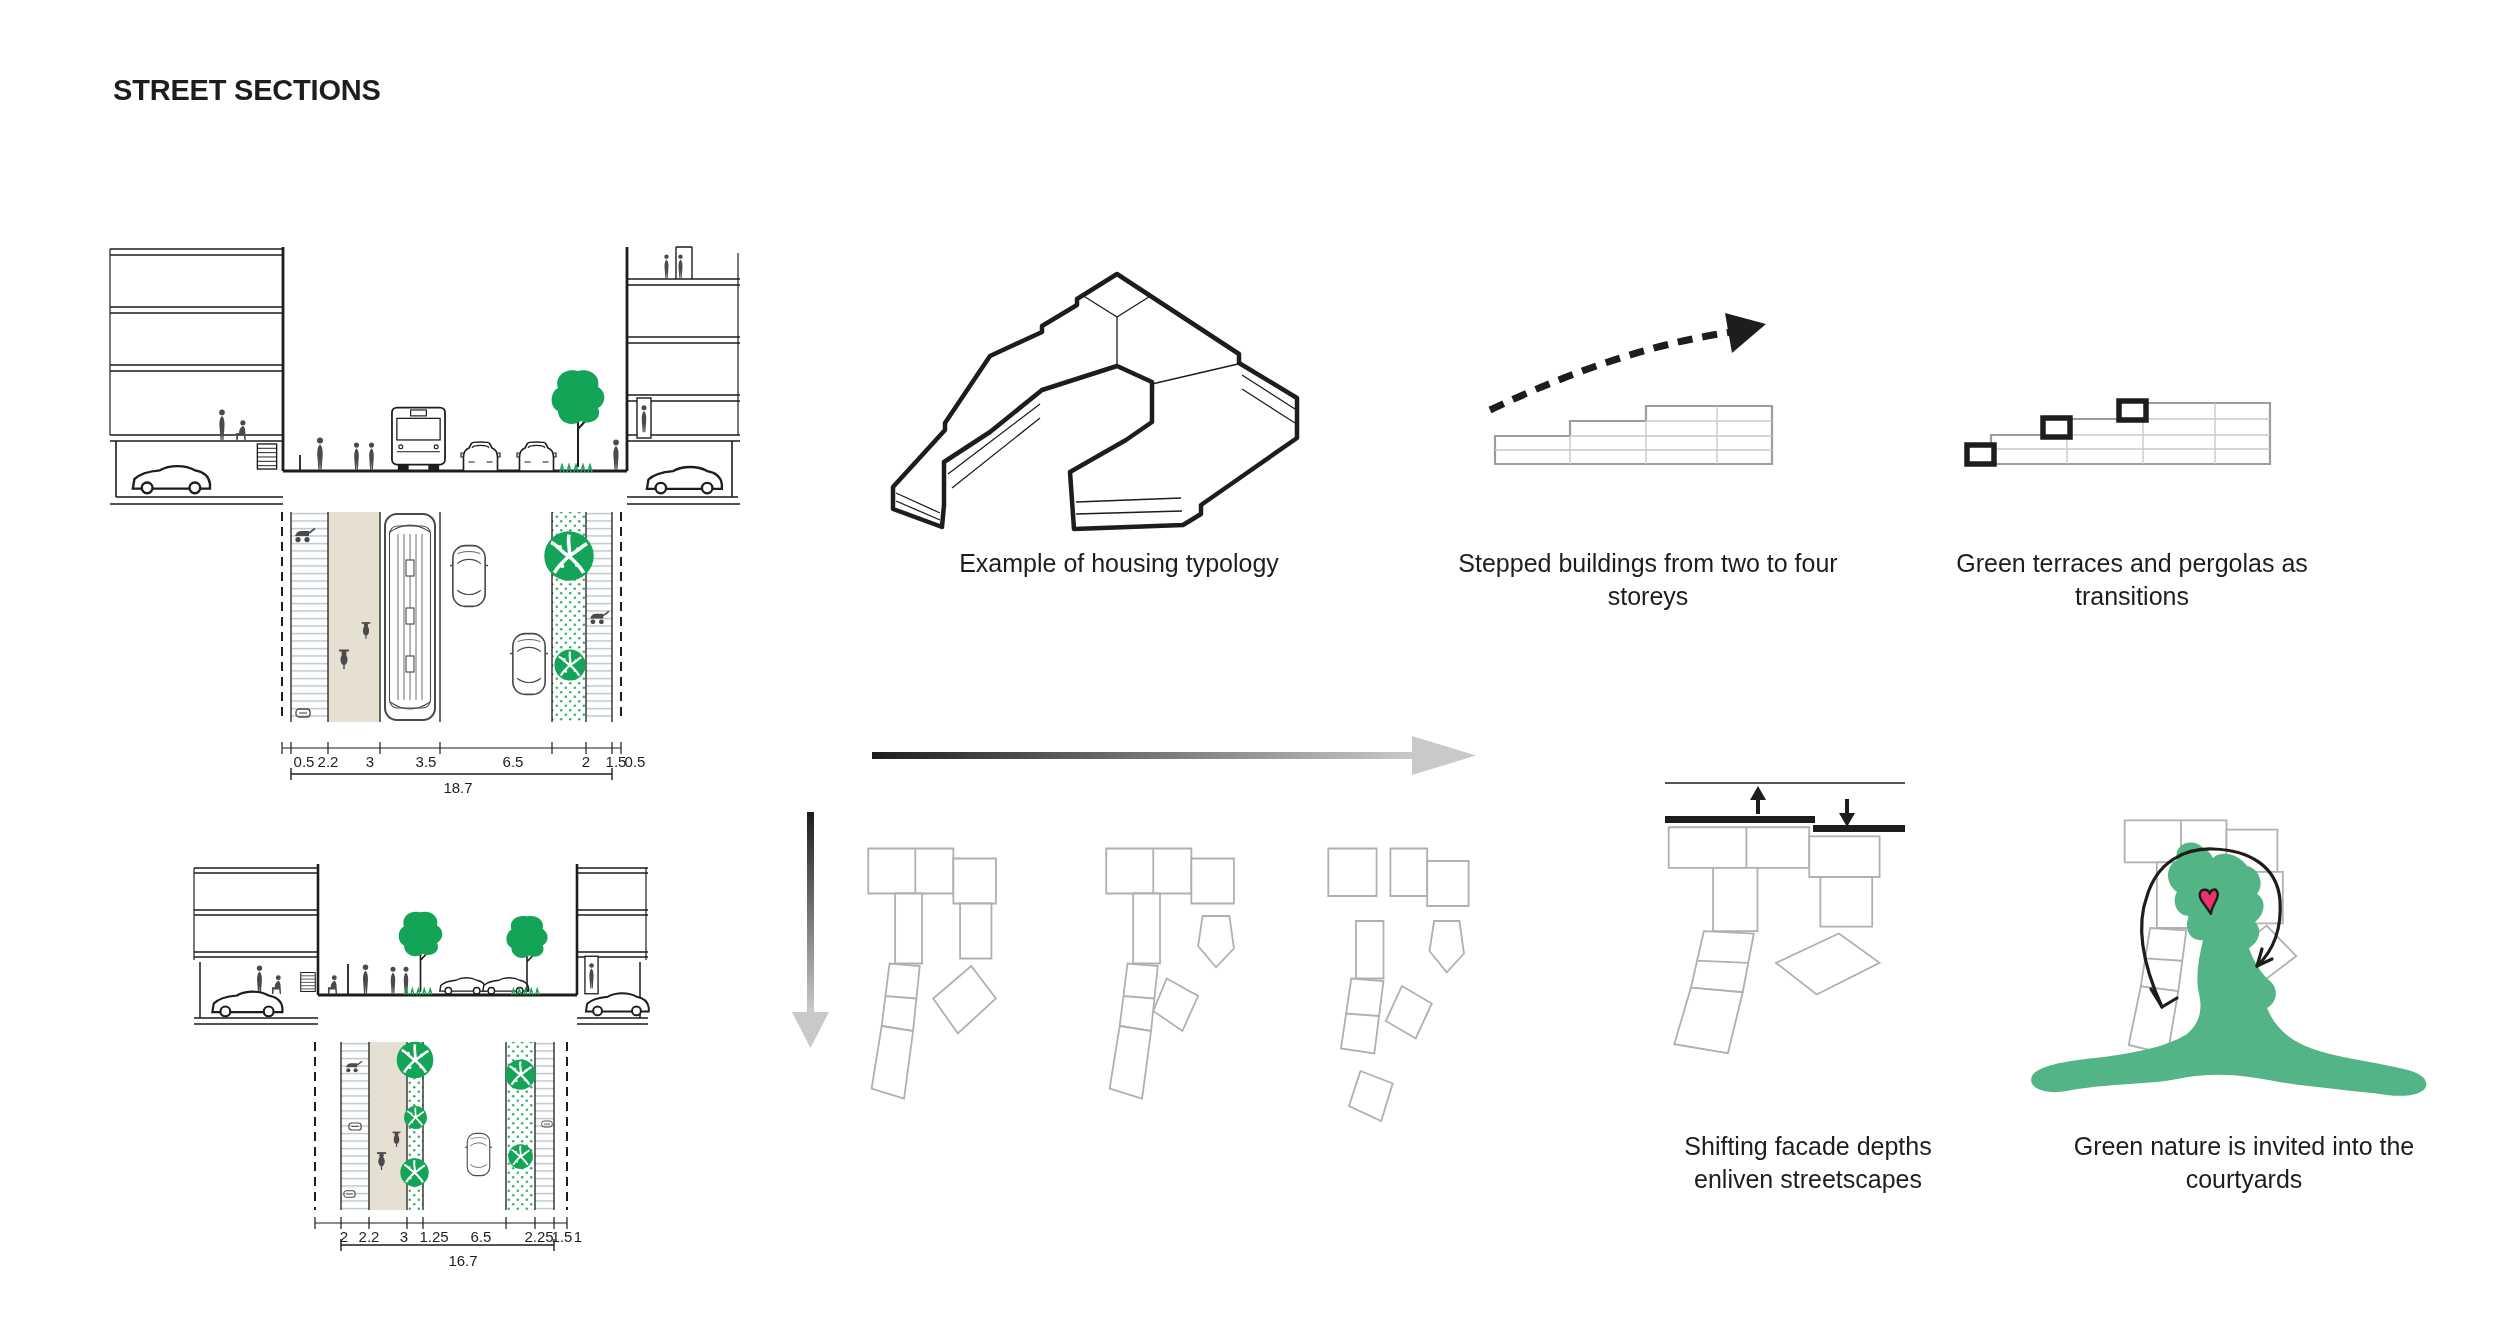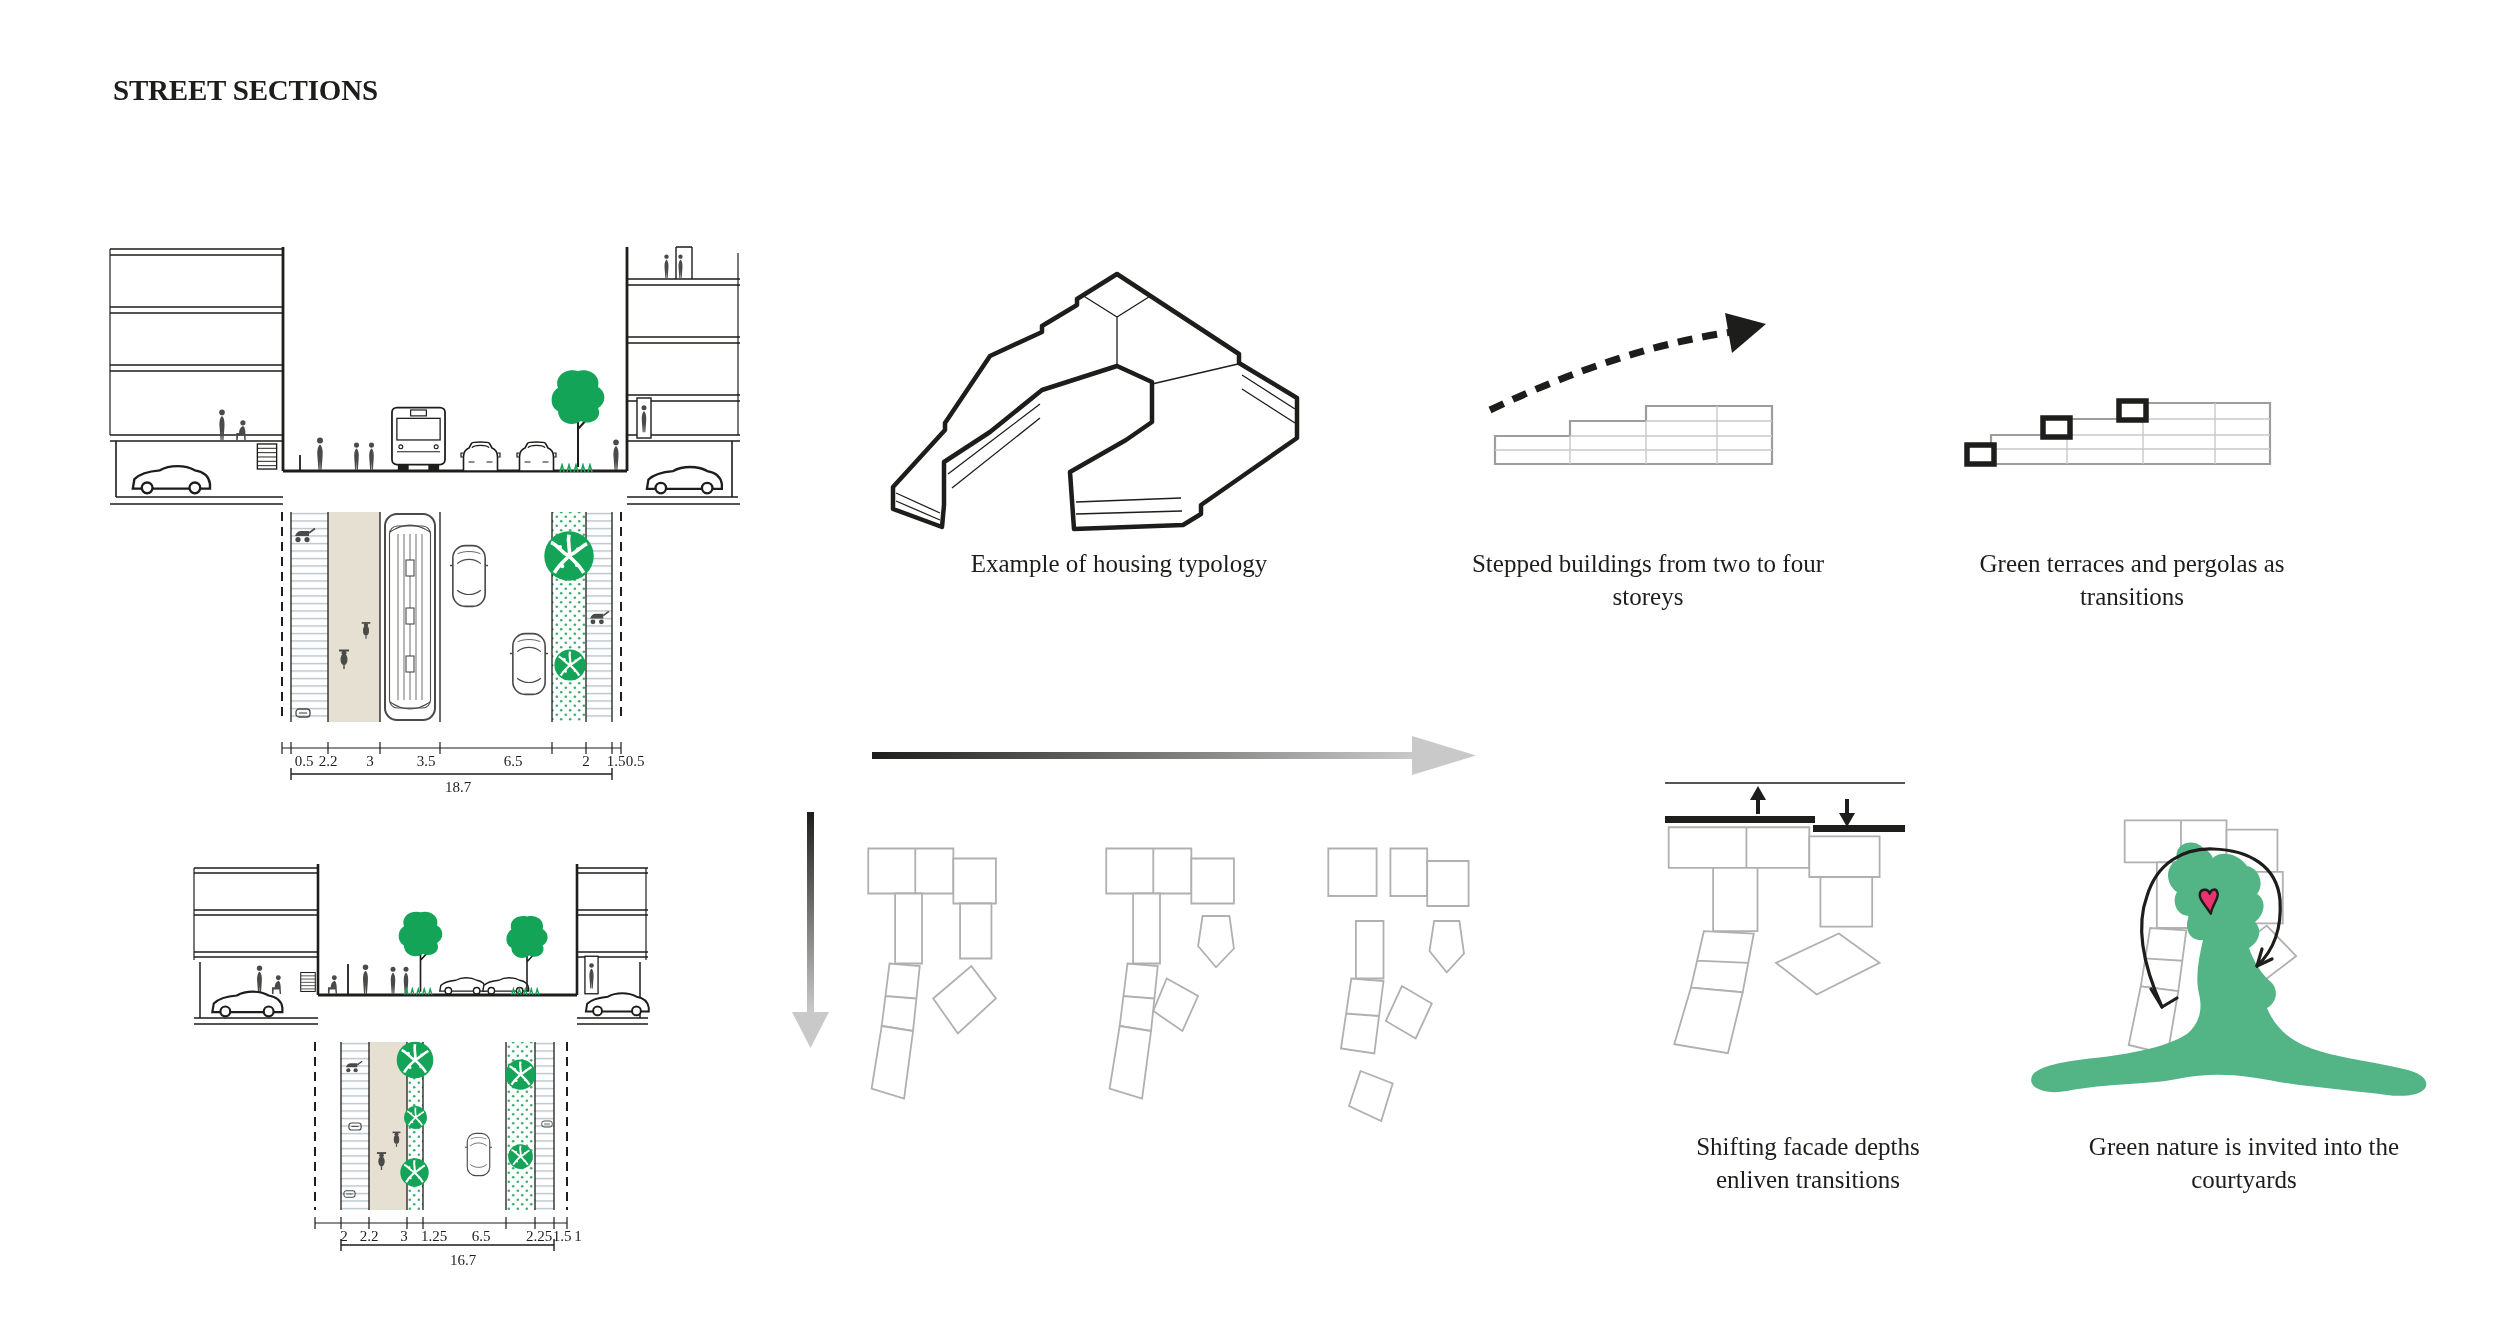--- a/index.html
+++ b/index.html
@@ -1,17 +1,17 @@
 <!DOCTYPE html>
 <html style="--c-ink: #1d1d1b; --c-gray: #9d9d9d; --c-graylight: #c9c9c9; --c-plangray: #b0b0b0; --c-hatch: #b7c3cc; --c-beige: #e6e0d3; --c-tree: #14a457; --c-dot: #3fae6e; --c-blob: #53b485; --c-heart: #e8336f; --c-icon: #4a4a49; --c-gradend: #c9c9c9;"><head>
 <meta charset="utf-8">
 <style>
   html,body{margin:0;padding:0;background:#fff;}
   #page{position:relative;width:2500px;height:1326px;background:#fff;overflow:hidden;
-        font-family:Liberation Serif, serif;color:var(--c-ink);}
+        font-family:Liberation Sans, sans-serif;color:var(--c-ink);}
   #artwork{position:absolute;left:0;top:0;}
   .title{position:absolute;font-size:29px;font-weight:700;letter-spacing:-0.2px;white-space:nowrap;}
   .caption{position:absolute;font-size:25px;line-height:33px;text-align:center;transform:translateX(-50%);}
   .dim{position:absolute;font-size:15px;transform:translateX(-50%);white-space:nowrap;margin-left:16px;}
   
   .s-ink{stroke:var(--c-ink);}   .s-gray{stroke:var(--c-gray);}
   .s-gray2{stroke:var(--c-graylight);}
   .s-hatch{stroke:var(--c-hatch);} .s-icon{stroke:var(--c-icon);}
   .f-ink{fill:var(--c-ink);}     .f-white{fill:#fff;}   .f-none{fill:none;}
   .f-beige{fill:var(--c-beige);} .f-tree{fill:var(--c-tree);}
@@ -365,21 +365,21 @@
         <path d="M12,7 C11,1 3,1 2,7 C1.2,12.5 6,16.5 11,27 C13.5,17.5 20.5,13.5 20,7.5 C19.5,1.5 13.5,2.5 12,7 Z" class="f-heart s-ink" stroke-width="2.4" stroke-linejoin="round"></path>
       </g>
     </g>
   </svg>
 
   <div class="title" style="left:113px;top:74px">STREET SECTIONS</div>
 
   <div class="caption" style="left:1119px;top:547px;width:460px">Example of housing typology</div>
   <div class="caption" style="left:1648px;top:547px;width:420px">Stepped buildings from two to four storeys</div>
   <div class="caption" style="left:2132px;top:547px;width:390px">Green terraces and pergolas as transitions</div>
-  <div class="caption" style="left:1808px;top:1130px;width:290px">Shifting facade depths enliven transitions</div>
+  <div class="caption" style="left:1808px;top:1130px;width:290px">Shifting facade depths enliven streetscapes</div>
   <div class="caption" style="left:2244px;top:1130px;width:410px">Green nature is invited into the courtyards</div>
 
   <span class="dim" style="left:288px;top:753px">0.5</span>
   <span class="dim" style="left:312px;top:753px">2.2</span>
   <span class="dim" style="left:354px;top:753px">3</span>
   <span class="dim" style="left:410px;top:753px">3.5</span>
   <span class="dim" style="left:497px;top:753px">6.5</span>
   <span class="dim" style="left:570px;top:753px">2</span>
   <span class="dim" style="left:600px;top:753px">1.5</span>
   <span class="dim" style="left:619px;top:753px">0.5</span>

